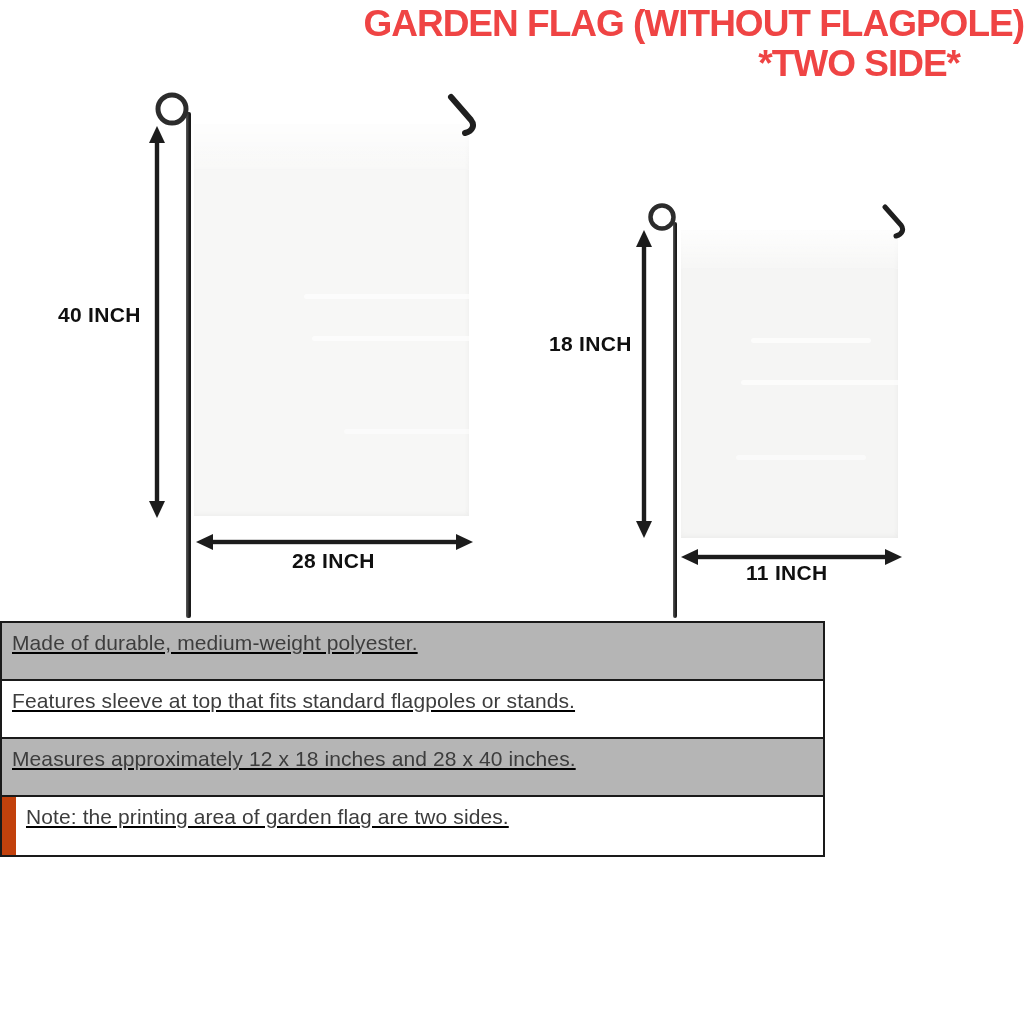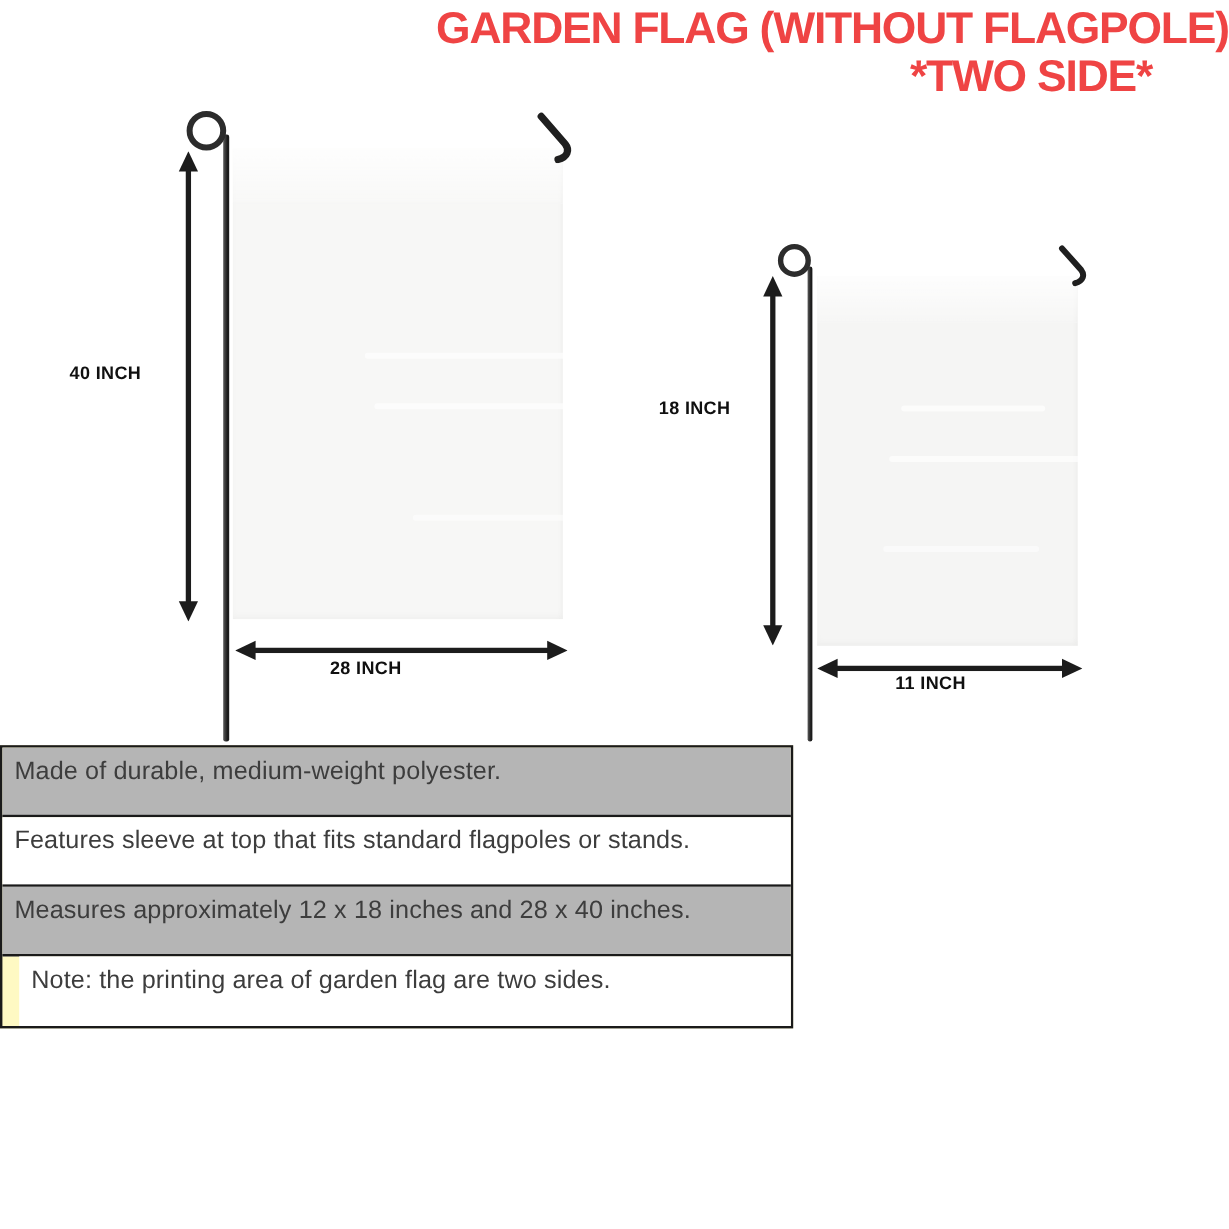--- a/index.html
+++ b/index.html
@@ -37,29 +37,30 @@
     background:linear-gradient(180deg, rgba(255,255,255,0.85), rgba(255,255,255,0.15));
     border-bottom:1px solid rgba(0,0,0,0.03);
   }
   .streak {
     position:absolute; height:5px; border-radius:3px;
     background:rgba(255,255,255,0.65);
   }
 
   
   .dim-label {
-    position:absolute; font-weight:bold; font-size:15px;
+    position:absolute; font-weight:bold; font-size:21px;
     color:#101010; white-space:nowrap; letter-spacing:0.3px;
   }
 
   
   .features {
-    position:absolute; left:0; top:621px; width:661px;
+    position:absolute; left:0; top:621px; width:825px;
     border:2px solid #1a1a1a; box-sizing:border-box;
-    background:#fef9c3;
+    background:#c2410c;
+    text-decoration:underline;
   }
   .feature-row {
     height:58px; box-sizing:border-box;
     border-bottom:2px solid #1a1a1a;
     padding:8px 6px 0 10px;
     font-size:21px; color:#3d3d3d; letter-spacing:0.1px;
   }
   .feature-row:last-child { border-bottom:none;margin-left:14px; }
   .feature-row:nth-child(odd)  { background:#b5b5b5; }
   .feature-row:nth-child(even) { background:#ffffff; }
@@ -101,21 +102,21 @@
 
     <svg class="svg-abs" style="left:196px; top:531px;" width="277" height="22" viewBox="0 0 277 22">
       <g fill="#1c1c1c">
         <polygon points="0,11 17,3 17,19"></polygon>
         <rect x="13" y="8.8" width="251" height="4.4"></rect>
         <polygon points="277,11 260,3 260,19"></polygon>
       </g>
     </svg>
 
     <div class="dim-label" style="left:58px; top:303px;">40 INCH</div>
-    <div class="dim-label" style="left:275px; top:549px;">28 INCH</div>
+    <div class="dim-label" style="left:292px; top:549px;">28 INCH</div>
   </div>
 
   <div>
 
     <div class="flag" style="left:681px; top:230px; width:217px; height:308px; background:#f5f5f4;">
       <div class="sleeve" style="height:38px;"></div>
       <div class="streak" style="top:108px; left:70px; width:120px;"></div>
       <div class="streak" style="top:150px; left:60px; width:160px;"></div>
       <div class="streak" style="top:225px; left:55px; width:130px; background:rgba(255,255,255,0.5);"></div>
     </div>

